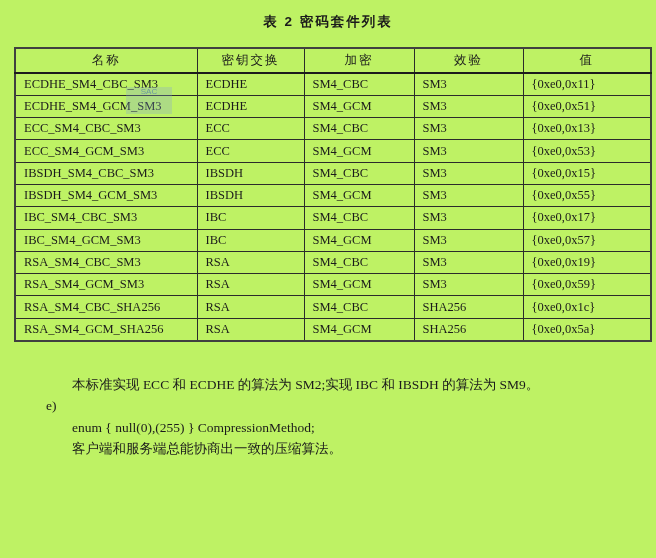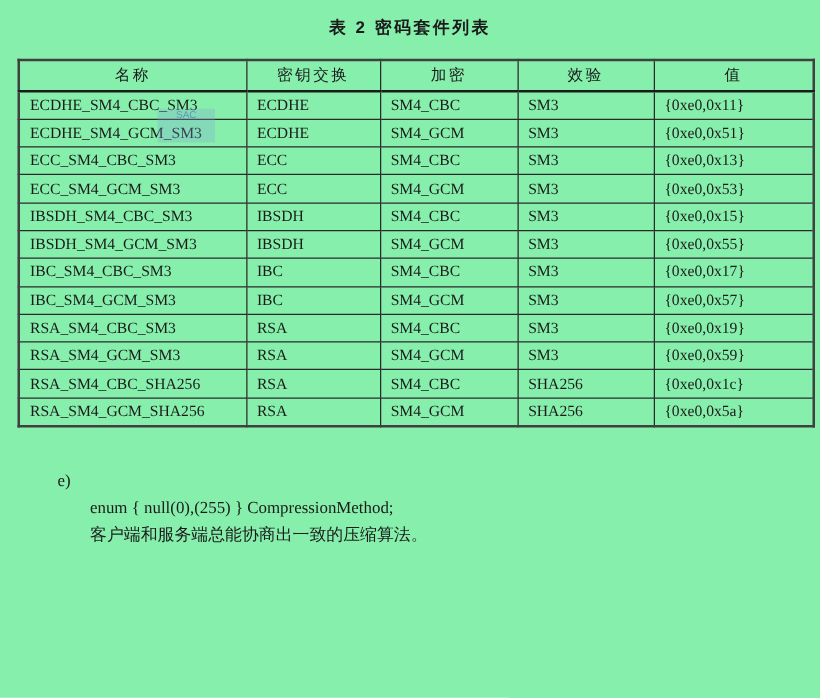--- a/index.html
+++ b/index.html
@@ -7,21 +7,21 @@
   body {
     width: 656px; height: 558px;
     background: #fdfdfc;
     font-family: "Liberation Serif", "DejaVu Serif", serif;
     color: #1b1b1b;
     position: relative;
     overflow: hidden;
   }
   .page {
     position: absolute; inset: 0;
-    background: #86efac;
+    background: #bef264;
   }
   .doc-title {
     position: absolute;
     top: 13px; left: 0; width: 656px;
     text-align: center;
     font-family: "Liberation Sans", "DejaVu Sans", sans-serif;
     font-weight: bold;
     font-size: 13.5px;
     letter-spacing: 2px;
   }
@@ -190,20 +190,21 @@
             <td>SHA256</td>
             <td>{0xe0,0x5a}</td>
           </tr>
         </tbody>
     </table>
   </div>
 
   <div class="watermark">SAC</div>
 
   <div class="notes">
+    <div class="line">本标准实现 ECC 和 ECDHE 的算法为 SM2;实现 IBC 和 IBSDH 的算法为 SM9。</div>
     <div class="item-line">
       <span class="item-marker">e)</span>
     </div>
     <div class="line">enum { null(0),(255) } CompressionMethod;</div>
     <div class="line">客户端和服务端总能协商出一致的压缩算法。</div>
   </div>
 
 </div>
 
 </body></html>

